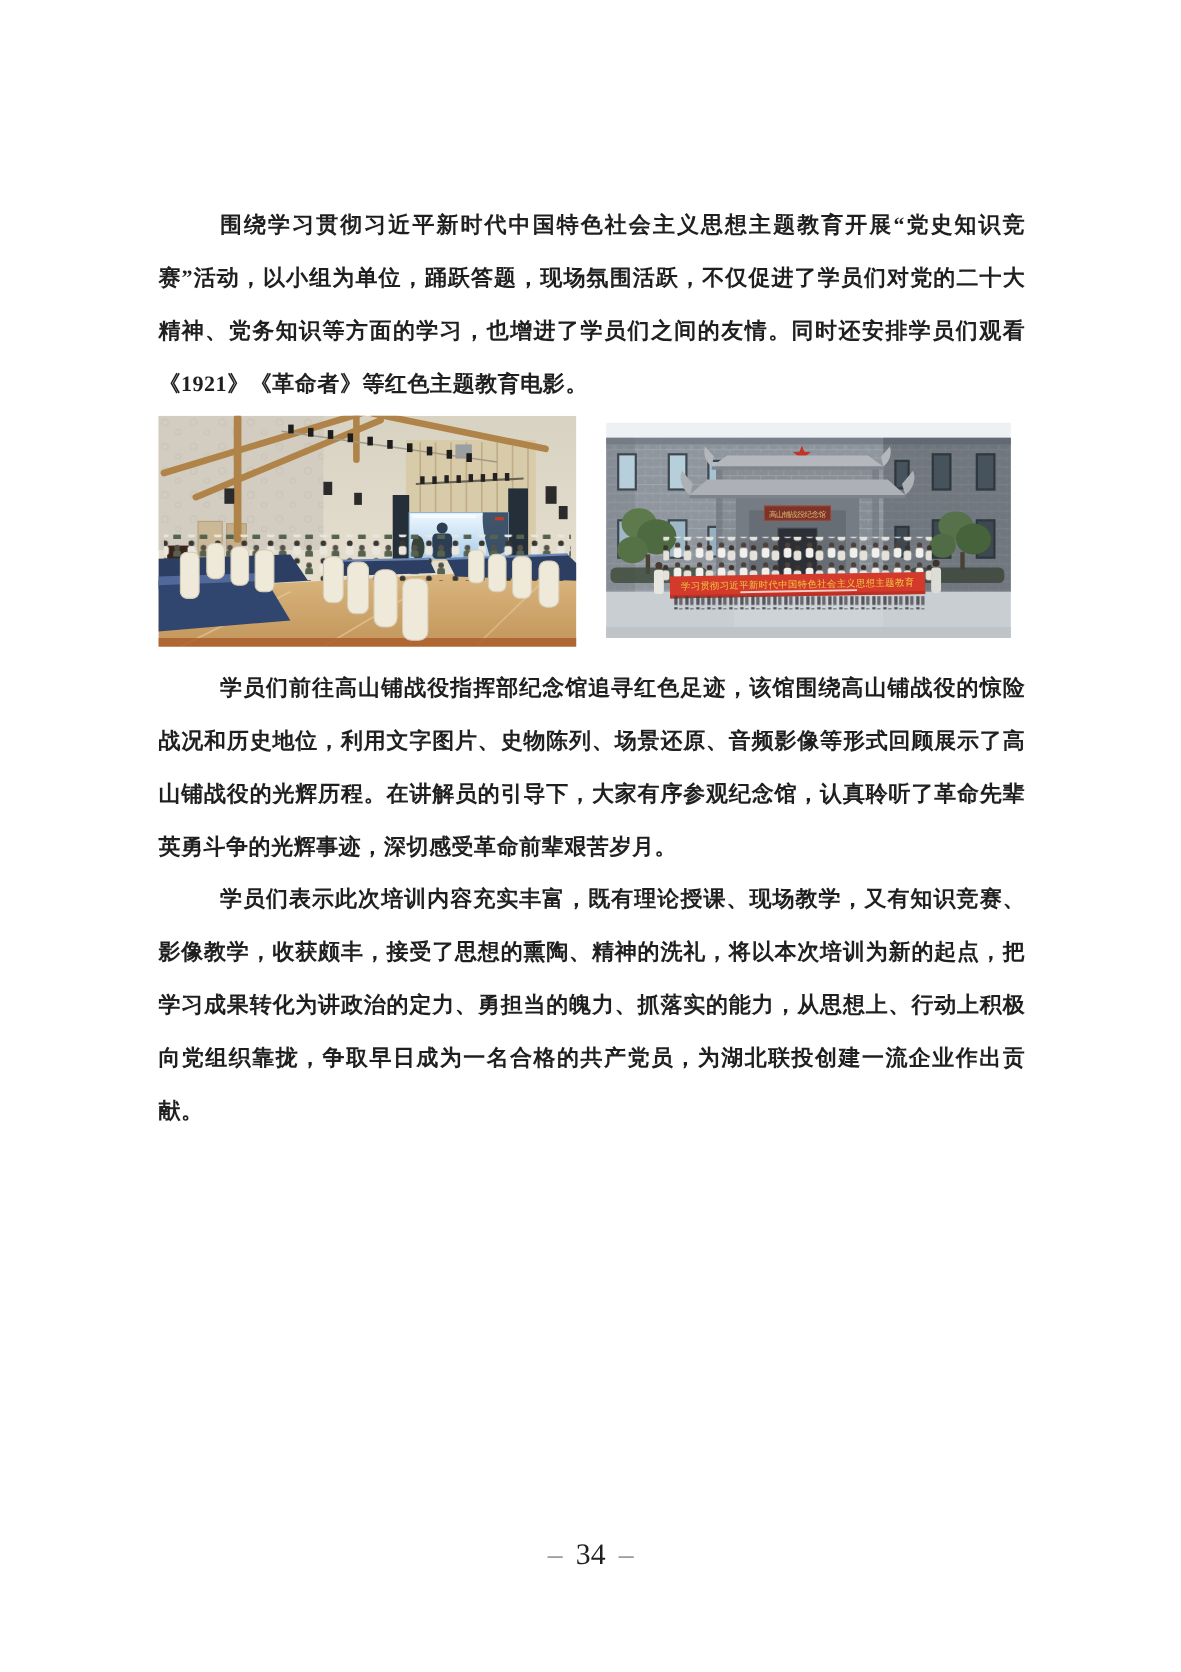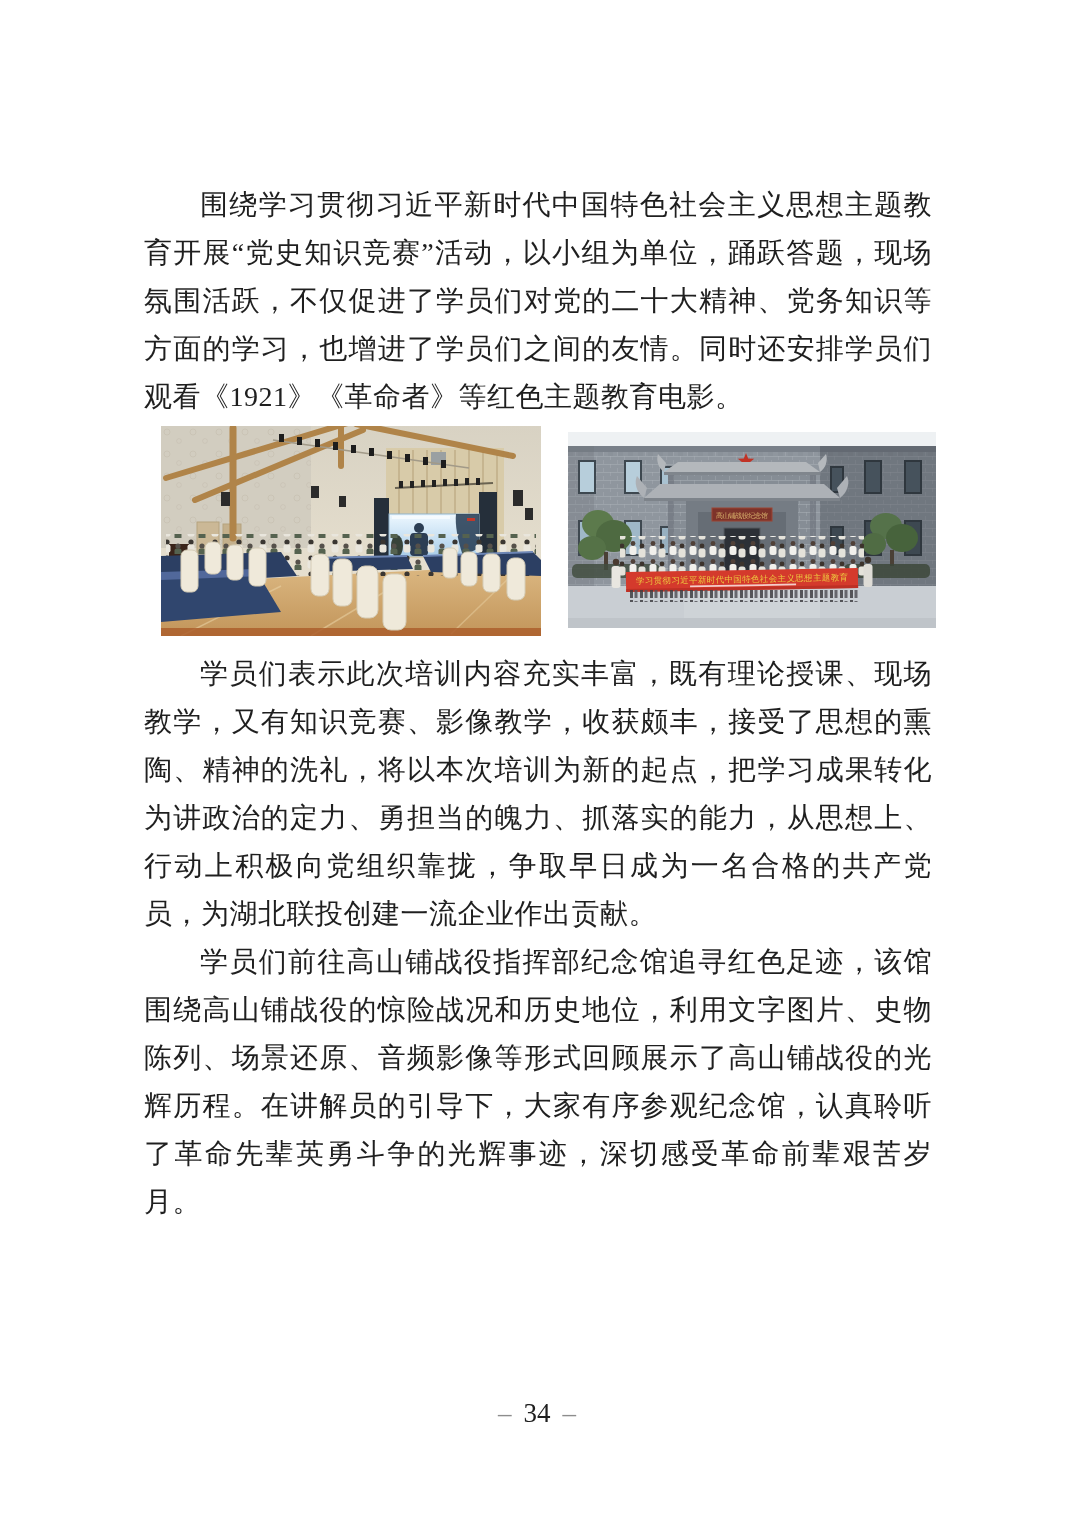--- a/index.html
+++ b/index.html
@@ -11,34 +11,35 @@
     overflow:hidden;
     font-family:"Liberation Serif","DejaVu Serif",serif;
   }
   .body-col{
     position:absolute;
     left:144px;top:181px;
     width:788px;
   }
   p.para{
     margin:0;
-    font-size:28px;
+    font-size:20px;
     line-height:48px;
     color:#1f1f1f;
     text-align:justify;
     text-align-last:left;
     text-indent:56px;
     letter-spacing:0.5px;
     word-break:break-all;
+    font-weight:bold;
   }
   .photos-row{
     display:flex;
     align-items:flex-start;
     gap:27px;
-    margin:5px 0 14px 17px;
+    margin:5px 0 14px 0;
     height:210px;
   }
   .photo{display:block;flex:0 0 auto;}
   .photo-right{margin-top:6px;}
   .page-footer{
     position:absolute;
     top:1398px;left:0;right:0;
     text-align:center;
     font-size:27px;
     color:#1f1f1f;
@@ -322,22 +323,22 @@
           <rect x="122" y="152.5" width="106" height="1.8" fill="#ffffff" opacity="0.75"></rect>
         </g>
 
         <g>
           <rect x="60" y="158" width="230" height="12" fill="url(#legsR)" opacity="0.85"></rect>
         </g>
       </svg>
 
     </div>
 
+    <p class="para">学员们前往高山铺战役指挥部纪念馆追寻红色足迹，该馆围绕高山铺战役的惊险战况和历史地位，利用文字图片、史物陈列、场景还原、音频影像等形式回顾展示了高山铺战役的光辉历程。在讲解员的引导下，大家有序参观纪念馆，认真聆听了革命先辈英勇斗争的光辉事迹，深切感受革命前辈艰苦岁月。</p>
     <p class="para">学员们表示此次培训内容充实丰富，既有理论授课、现场教学，又有知识竞赛、影像教学，收获颇丰，接受了思想的熏陶、精神的洗礼，将以本次培训为新的起点，把学习成果转化为讲政治的定力、勇担当的魄力、抓落实的能力，从思想上、行动上积极向党组织靠拢，争取早日成为一名合格的共产党员，为湖北联投创建一流企业作出贡献。</p>
-    <p class="para">学员们前往高山铺战役指挥部纪念馆追寻红色足迹，该馆围绕高山铺战役的惊险战况和历史地位，利用文字图片、史物陈列、场景还原、音频影像等形式回顾展示了高山铺战役的光辉历程。在讲解员的引导下，大家有序参观纪念馆，认真聆听了革命先辈英勇斗争的光辉事迹，深切感受革命前辈艰苦岁月。</p>
 
   </div>
 
   <div class="page-footer">
     <span class="dash">–</span><span>34</span><span class="dash">–</span>
   </div>
 
 </div>
 
 </body></html>

